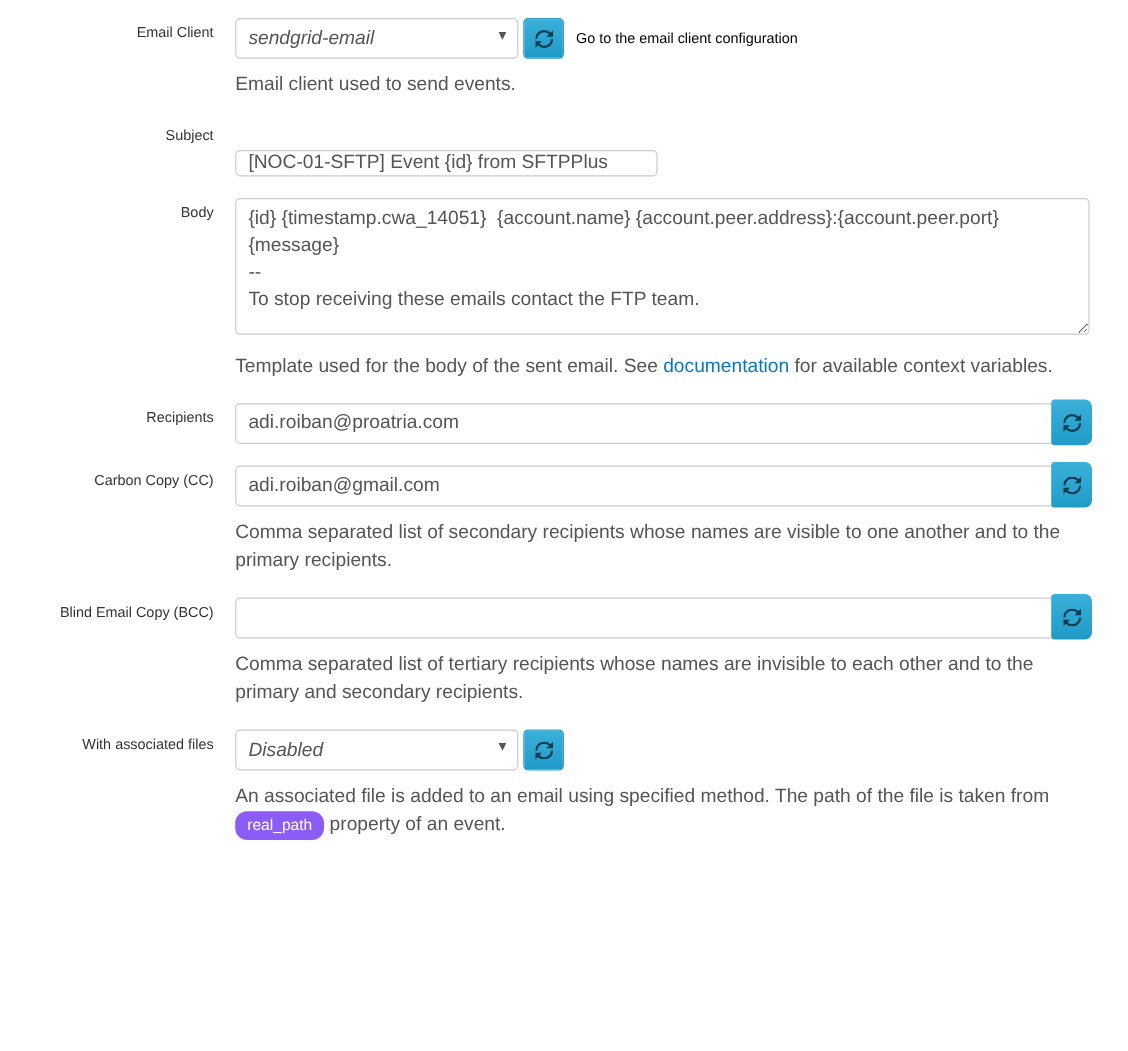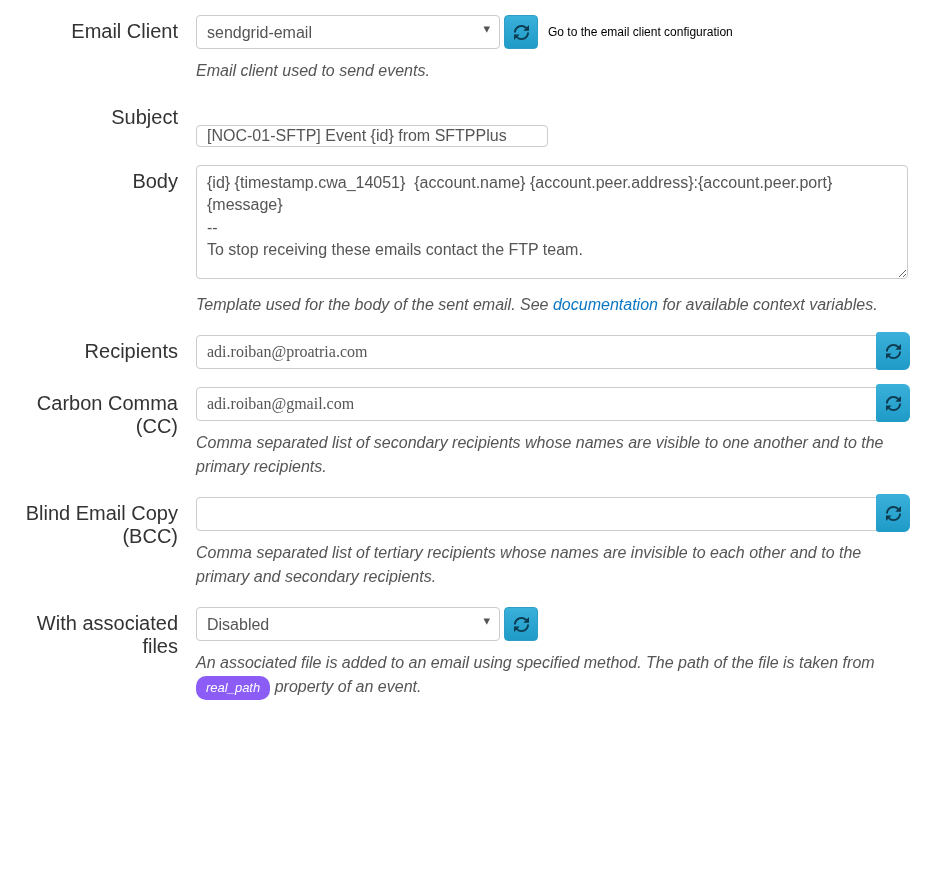--- a/index.html
+++ b/index.html
@@ -14,21 +14,21 @@
   .form-row {
     display: flex;
     margin-bottom: 18px;
   }
   .label-col {
     width: 178px;
     flex-shrink: 0;
     text-align: right;
     padding-right: 18px;
     padding-top: 5px;
-    font-size: 20px;
+    font-size: 12px;
     color: #333;
   }
   .field-col {
     flex: 1;
     min-width: 0;
   }
   .control-line {
     display: flex;
     align-items: stretch;
   }
@@ -36,27 +36,28 @@
     font-family: inherit;
     font-size: 16px;
     color: #555;
     background: #fff;
     border: 1px solid #ccc;
     border-radius: 4px;
     padding: 6px 10px;
     line-height: 1.4;
   }
   select {
-    width: 304px;
+    width: 236px;
     height: 34px;
     appearance: none;
     -webkit-appearance: none;
     background-image: none;
     padding-right: 26px;
     position: relative;
+    font-style: italic;
   }
   .select-wrap {
     position: relative;
     display: inline-block;
   }
   .select-wrap::after {
     content: "▾";
     position: absolute;
     right: 10px;
     top: 6px;
@@ -76,21 +77,20 @@
     justify-content: center;
     cursor: pointer;
     flex-shrink: 0;
   }
   .refresh-btn svg { display: block; }
   .help {
     margin-top: 10px;
     color: #555;
     font-size: 16px;
     line-height: 1.5;
-    font-style: italic;
   }
   .link { color: #0a76c2; cursor: pointer; }
   .link-inline {
     color: #000000;
     cursor: pointer;
     margin-left: 10px;
     font-size: 12px;
     align-self: center;
   }
   .text-input {
@@ -104,21 +104,20 @@
     white-space: pre-wrap;
   }
   .textarea-wrap {
     position: relative;
     width: 712px;
   }
   .textarea-full { width: 100%; }
   .input-with-cap-wrap {
     position: relative;
     width: 712px;
-    font-family: Liberation Serif, serif;
   }
   .input-with-cap {
     width: 100%;
     height: 34px;
     padding-right: 34px;
   }
   .cap-btn {
     position: absolute;
     right: -2px;
     top: -3px;
@@ -205,21 +204,21 @@
       <button class="cap-btn">
         <svg width="15" height="15">
             <use href="#refresh"></use>
           </svg>
       </button>
     </div>
   </div>
 </div>
 
 <div class="form-row">
-  <div class="label-col">Carbon Comma (CC)</div>
+  <div class="label-col">Carbon Copy (CC)</div>
   <div class="field-col">
     <div class="input-with-cap-wrap">
       <input type="text" class="input-with-cap" value="adi.roiban@gmail.com" style="">
       <button class="cap-btn">
         <svg width="15" height="15">
             <use href="#refresh"></use>
           </svg>
       </button>
     </div>
     <div class="help" style="max-width:712px">Comma separated list of secondary recipients whose names are visible to one another and to the primary recipients.</div>

